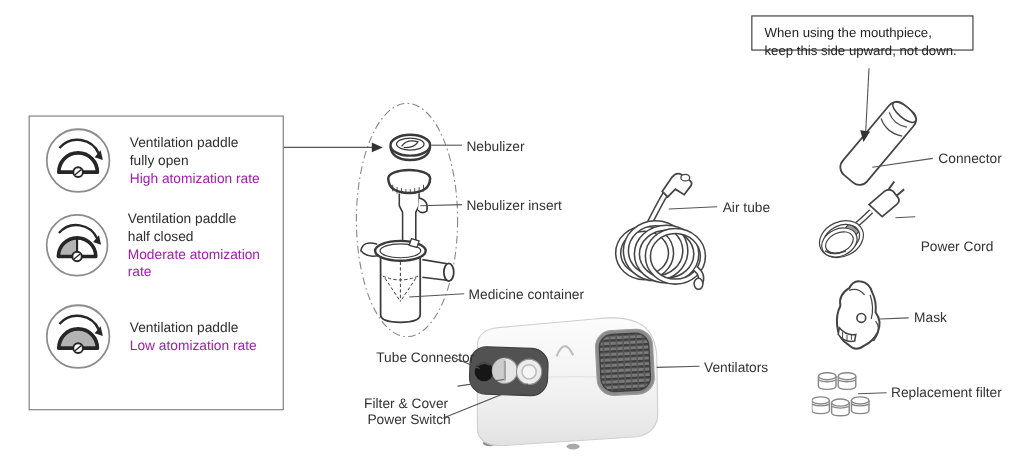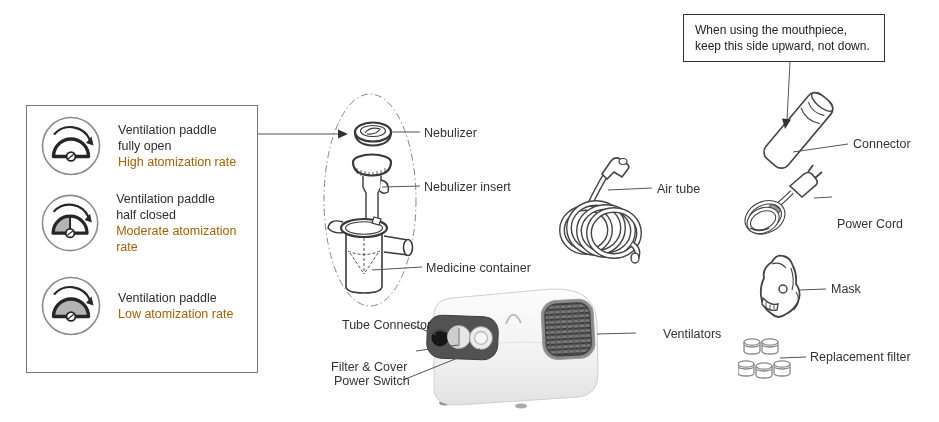--- a/index.html
+++ b/index.html
@@ -6,23 +6,23 @@
   #canvas{position:relative;width:939px;height:422px;background:#fff;overflow:hidden;
           font-family:"Liberation Sans",sans-serif;}
   svg{display:block;}
   .abs{position:absolute;}
   .lbl{position:absolute;font-size:12.5px;color:#333;line-height:15px;white-space:nowrap;}
   
   .legend{position:absolute;left:26px;top:105px;width:232px;height:268px;
           border:1px solid #777;background:#fff;box-sizing:border-box;}
   .legend-row{position:absolute;left:13px;display:flex;align-items:center;gap:16px;height:62px;}
   .legend-text{font-size:12.5px;line-height:16px;color:#2e2e2e;}
-  .legend-text .rate{color:#a16207;}
+  .legend-text .rate{color:#a21caf;}
   
-  .note{position:absolute;left:683px;top:14px;width:202px;height:48px;border:1px solid #333;
+  .note{position:absolute;left:683px;top:14px;width:202px;height:32px;border:1px solid #333;
         background:#fff;box-sizing:border-box;padding:7px 0 0 11px;
         font-size:12px;line-height:16px;color:#222;}
   .overlay{position:absolute;left:0;top:0;pointer-events:none;}
 </style>
 </head>
 <body>
 
 <div id="canvas">
 
   <div class="legend">
@@ -234,18 +234,18 @@
   </svg>
 
   <div class="lbl" style="left:424px;top:126px;">Nebulizer</div>
   <div class="lbl" style="left:424px;top:180px;">Nebulizer insert</div>
   <div class="lbl" style="left:426px;top:261px;">Medicine container</div>
   <div class="lbl" style="left:657px;top:182px;">Air tube</div>
   <div class="lbl" style="left:853px;top:137px;">Connector</div>
   <div class="lbl" style="left:837px;top:190px;margin-top:27px;">Power Cord</div>
   <div class="lbl" style="left:831px;top:282px;">Mask</div>
   <div class="lbl" style="left:810px;top:350px;">Replacement filter</div>
-  <div class="lbl" style="left:640px;top:327px;margin-left:23px;">Ventilators</div>
+  <div class="lbl" style="left:640px;top:327px;">Ventilators</div>
   <div class="lbl" style="left:327px;top:318px;margin-left:15px;">Tube Connector</div>
   <div class="lbl" style="left:331px;top:360px;">Filter &amp; Cover</div>
   <div class="lbl" style="left:334px;top:374px;">Power Switch</div>
 
 </div>
 
 </body></html>

